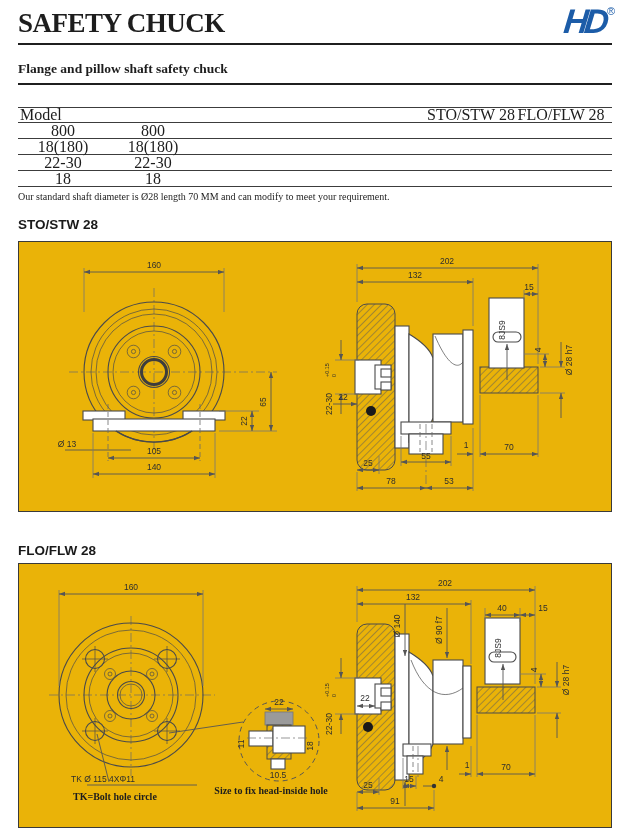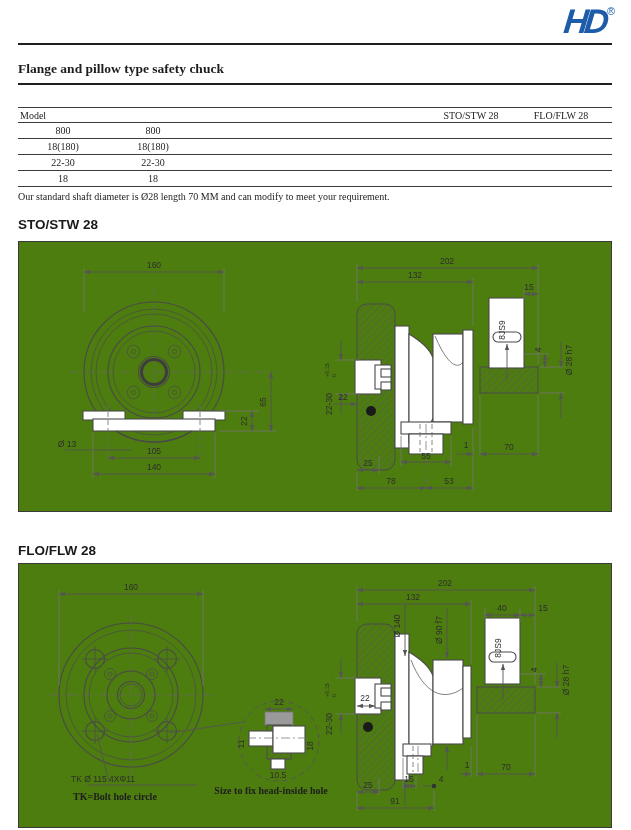--- a/index.html
+++ b/index.html
@@ -12,33 +12,33 @@
   .logo-wrap { position:absolute; right:16px; top:2px; }
   .logo-text { font-family:"Liberation Sans", sans-serif; font-weight:bold; font-style:italic;
                font-size:34px; color:var(--logo_blue,#1c5ca8); letter-spacing:-4px; display:inline-block;
                transform:skewX(-6deg); }
   .logo-reg { font-family:"Liberation Sans", sans-serif; font-size:11px; color:var(--logo_blue,#1c5ca8);
               vertical-align:18px; font-style:normal; margin-left:2px; }
   .rule1 { position:absolute; left:18px; top:43px; width:594px; height:2px; background:var(--line_dark,#1f1f1f); }
   .subtitle { position:absolute; left:18px; top:61px; font-size:13.5px; font-weight:bold; }
   .rule2 { position:absolute; left:18px; top:83px; width:594px; height:2px; background:var(--line_dark,#1f1f1f); }
 
-  .table { position:absolute; left:18px; top:107px; width:594px; font-size:10px; }
+  .table { position:absolute; left:18px; top:107px; width:594px; font-size:16px; }
   .trow { display:flex; align-items:center; height:16px; border-bottom:1px solid #3c3c3c; padding-right:6px; }
   .trow.head { border-top:1.5px solid #3c3c3c; }
   .c1 { flex:1; padding-left:2px; }
   .c2, .c3 { width:90px; text-align:center; }
 
   .note { position:absolute; left:18px; top:191px; font-size:10px; }
 
   .sec-h { position:absolute; left:18px; font-family:"Liberation Sans", sans-serif;
            font-weight:bold; font-size:13.5px; color:#1a1a1a; }
   .sec-h.sto { top:217px; }
   .sec-h.flo { top:543px; }
-  .dbox { position:absolute; left:18px; width:594px; border:1.5px solid #3a3a3a; background:#4d7c0f;text-align:center; }
+  .dbox { position:absolute; left:18px; width:594px; border:1.5px solid #3a3a3a; background:#eab308;text-align:center; }
   .dbox.b1 { top:241px; height:271px; }
   .dbox.b2 { top:563px; height:265px; }
   .dbox svg { display:block; }
 
   
   .out  { stroke:var(--draw_stroke,#4a4a4a); stroke-width:1.1; fill:none; }
   .thin { stroke-width:0.7; }
   .wh   { fill:#ffffff; stroke:var(--draw_stroke,#4a4a4a); stroke-width:1.1; }
   .ha   { stroke:var(--draw_stroke,#4a4a4a); stroke-width:1; }
   .cl   { stroke:#6a6a6a; stroke-width:0.7; stroke-dasharray:9 3 2 3; fill:none; }
@@ -47,26 +47,27 @@
   .ext  { stroke:#777; stroke-width:0.8; fill:none; }
   text.d { font-family:"Liberation Sans", sans-serif; font-size:8.5px; fill:#2e2e2e; text-anchor:middle; }
   text.t { font-family:"Liberation Sans", sans-serif; font-size:5.5px; fill:#2e2e2e; text-anchor:start; }
   text.cap { font-family:"Liberation Serif", serif; font-weight:bold; font-size:10px; fill:#1d1d1d; }
 </style>
 </head>
 <body>
 
 <div class="page">
 
+  <div class="title">SAFETY CHUCK</div>
   <div class="logo-wrap">
     <span class="logo-text">HD</span><span class="logo-reg">®</span>
   </div>
   <div class="rule1"></div>
 
-  <div class="subtitle">Flange and pillow type safety chuck</div>
+  <div class="subtitle">Flange and pillow shaft safety chuck</div>
   <div class="rule2"></div>
 
   <div class="table">
     <div class="trow head">
       <div class="c1">Model</div>
       <div class="c2">STO/STW 28</div>
       <div class="c3">FLO/FLW 28</div>
     </div>
     <div class="trow">
       <div class="c2">800</div>

